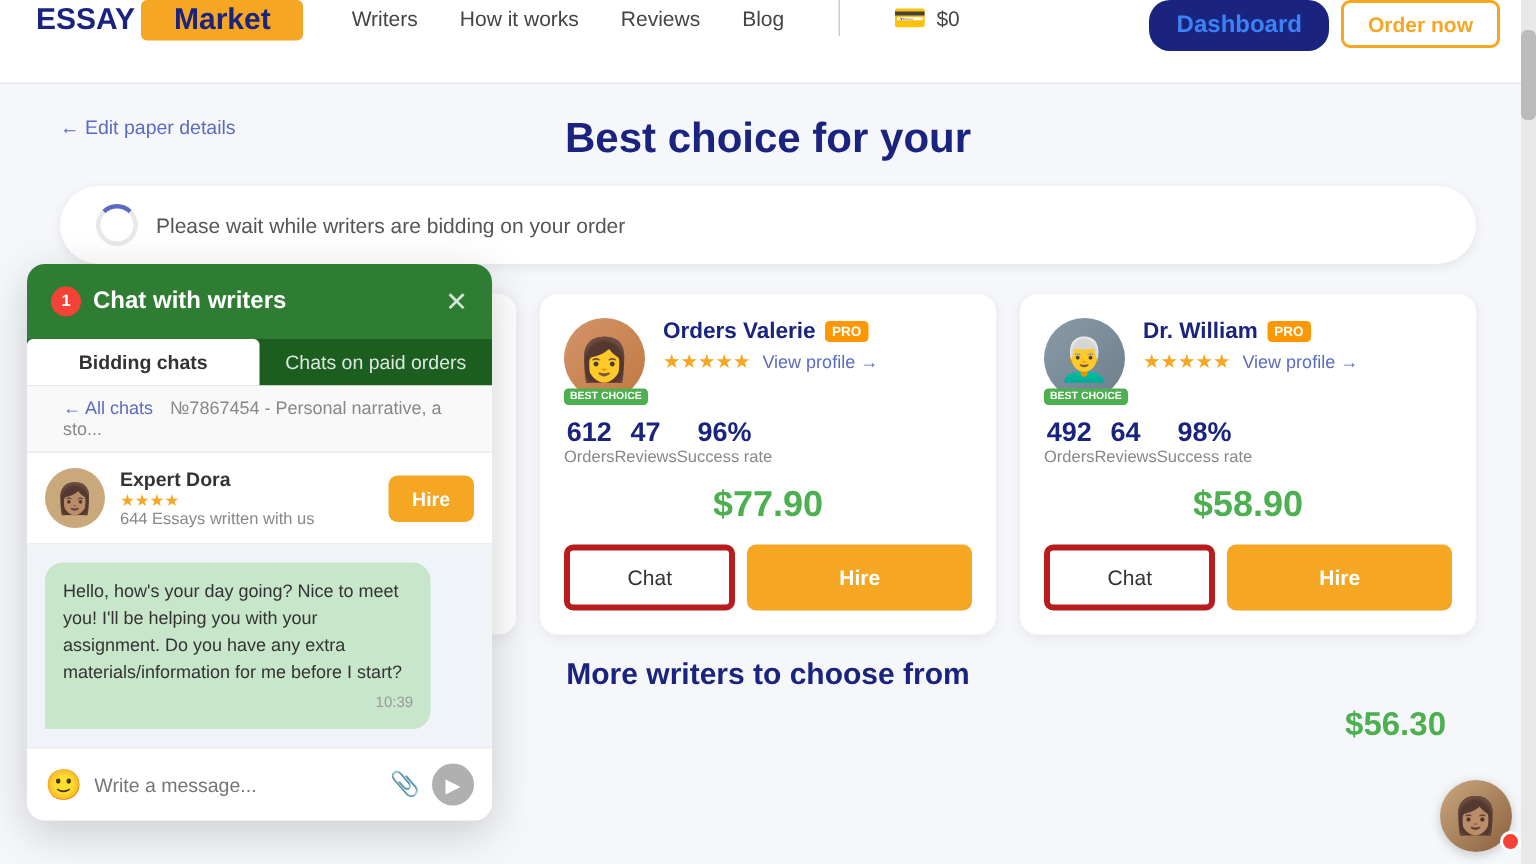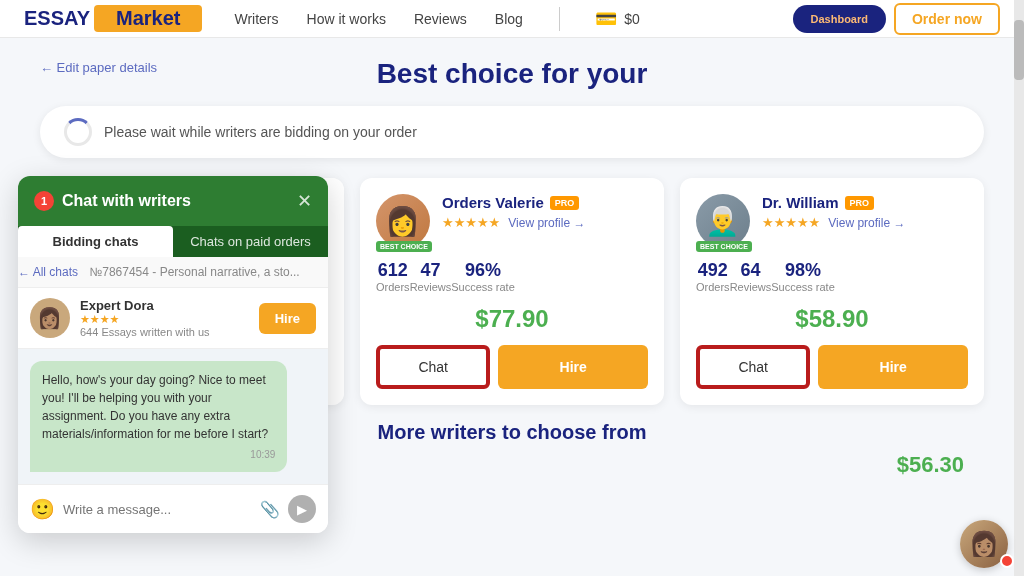--- a/index.html
+++ b/index.html
@@ -1,27 +1,27 @@
 <!DOCTYPE html>
 <html><head>
   <meta charset="utf-8">
   <style>
     * { box-sizing: border-box; margin: 0; padding: 0; }
     body { font-family: -apple-system, BlinkMacSystemFont, 'Segoe UI', sans-serif; background: #f5f7fa; color: #333; width: 1024px; height: 576px; overflow: hidden; position: relative; }
 
     
-    .navbar { background: #fff; display: flex; align-items: center; padding: 0 24px; height: 38px; border-bottom: 1px solid #e8e8e8; }
+    .navbar { background: #fff; display: flex; align-items: flex-start; padding: 0 24px; height: 56px; border-bottom: 1px solid #e8e8e8; }
     .logo { display: flex; align-items: center; font-weight: 900; font-size: 20px; color: #1a237e; margin-right: 32px; }
     .logo span.market { background: #f5a623; color: #1a237e; padding: 2px 22px; border-radius: 4px; margin-left: 4px; font-weight: 900; }
     .nav-links { display: flex; gap: 28px; align-items: center; flex: 1; }
     .nav-links a { text-decoration: none; color: #444; font-size: 14px; font-weight: 500; }
     .nav-divider { width: 1px; height: 24px; background: #ccc; margin: 0 8px; }
     .wallet { display: flex; align-items: center; gap: 6px; font-size: 14px; color: #444; }
     .wallet-icon { font-size: 18px; }
-    .btn-dashboard { background: #1a237e; color: #fdba74; border: none; border-radius: 14px; padding: 8px 18px; font-size: 11px; font-weight: 600; cursor: pointer; margin-left: 16px; }
+    .btn-dashboard { background: #1a237e; color: #3b82f6; border: none; border-radius: 14px; padding: 8px 18px; font-size: 16px; font-weight: 600; cursor: pointer; margin-left: 16px; }
     .btn-order { background: transparent; color: #f5a623; border: 2px solid #f5a623; border-radius: 6px; padding: 6px 16px; font-size: 14px; font-weight: 600; cursor: pointer; margin-left: 8px; }
 
     
     .main-content { padding: 20px 40px; }
     .back-link { color: #5c6bc0; font-size: 13px; cursor: pointer; text-decoration: none; display: inline-flex; align-items: center; gap: 4px; }
     .page-title { text-align: center; font-size: 28px; font-weight: 700; color: #1a237e; margin-bottom: 16px; margin-top: -18px; }
 
     
     .loading-bar { background: #fff; border-radius: 30px; padding: 12px 24px; display: flex; align-items: center; gap: 12px; box-shadow: 0 2px 8px rgba(0,0,0,0.08); margin-bottom: 20px; }
     .spinner { width: 28px; height: 28px; border: 3px solid #e8e8e8; border-top: 3px solid #5c6bc0; border-radius: 50%; animation: spin 1s linear infinite; flex-shrink: 0; }
@@ -61,21 +61,21 @@
 
     
     .chat-panel { position: absolute; left: 18px; top: 176px; width: 310px; background: #fff; border-radius: 12px; box-shadow: 0 8px 30px rgba(0,0,0,0.18); z-index: 100; overflow: hidden; }
     .chat-panel-header { background: #2e7d32; color: #fff; padding: 14px 16px; display: flex; align-items: center; justify-content: space-between; }
     .chat-header-title { font-weight: 700; font-size: 16px; display: flex; align-items: center; gap: 8px; }
     .chat-badge { background: #f44336; color: #fff; border-radius: 50%; width: 20px; height: 20px; font-size: 11px; font-weight: 700; display: flex; align-items: center; justify-content: center; }
     .chat-close { cursor: pointer; font-size: 18px; opacity: 0.8; }
     .chat-tabs { display: flex; background: #1b5e20; }
     .chat-tab { flex: 1; padding: 8px; text-align: center; font-size: 13px; cursor: pointer; color: rgba(255,255,255,0.85); }
     .chat-tab.active { background: #fff; color: #333; font-weight: 600; border-radius: 4px 4px 0 0; }
-    .chat-back-row { padding: 8px 0; font-size: 12px; color: #5c6bc0; background: #f9f9f9; border-bottom: 1px solid #eee; cursor: pointer; }
+    .chat-back-row { padding: 8px 24px; font-size: 12px; color: #5c6bc0; background: #f9f9f9; border-bottom: 1px solid #eee; cursor: pointer; }
     .chat-writer-row { display: flex; align-items: center; gap: 10px; padding: 10px 12px; border-bottom: 1px solid #eee; }
     .chat-writer-avatar { width: 40px; height: 40px; border-radius: 50%; background: #c9a87c; display: flex; align-items: center; justify-content: center; font-size: 18px; overflow: hidden; }
     .chat-writer-info { flex: 1; }
     .chat-writer-name { font-weight: 700; font-size: 13px; }
     .chat-writer-stars { color: #f5a623; font-size: 11px; }
     .chat-writer-essays { font-size: 11px; color: #888; }
     .btn-hire-small { background: #f5a623; color: #fff; border: none; border-radius: 6px; padding: 8px 16px; font-size: 13px; font-weight: 700; cursor: pointer; }
     .chat-message-area { padding: 12px; background: #f0f4f8; min-height: 80px; }
     .chat-bubble { background: #c8e6c9; border-radius: 12px 12px 12px 0; padding: 10px 12px; font-size: 12px; color: #333; line-height: 1.5; max-width: 90%; }
     .chat-time { font-size: 10px; color: #999; text-align: right; margin-top: 4px; }

